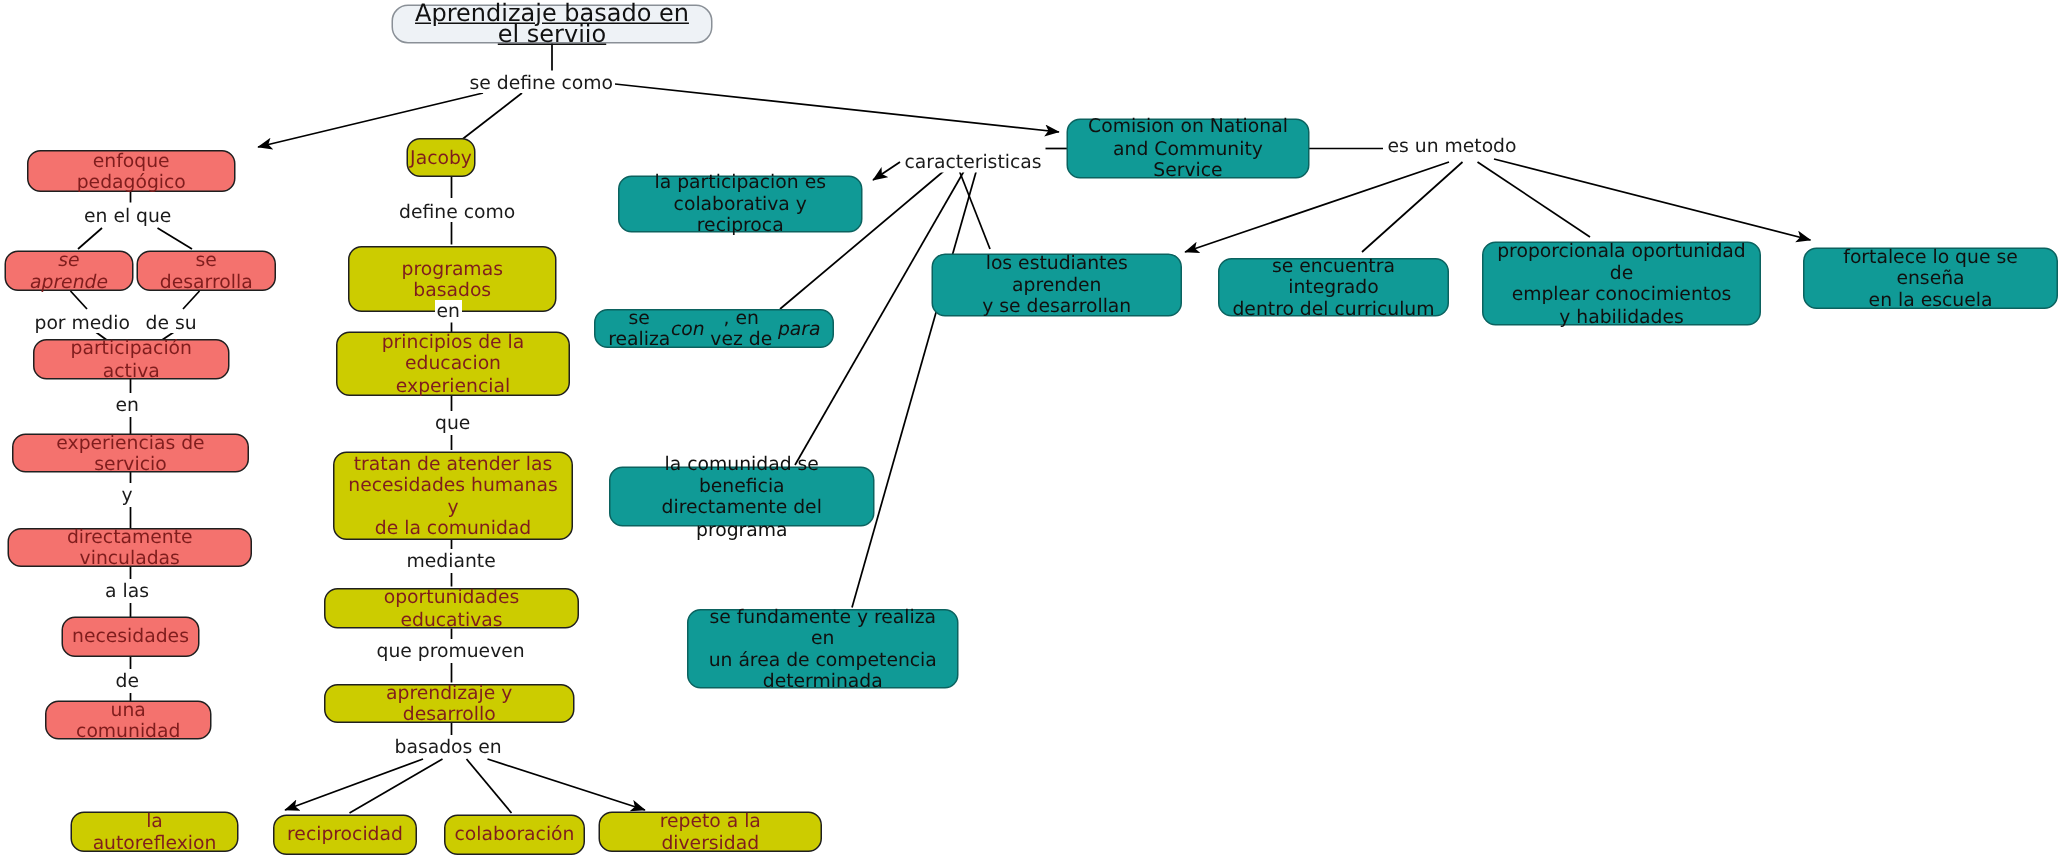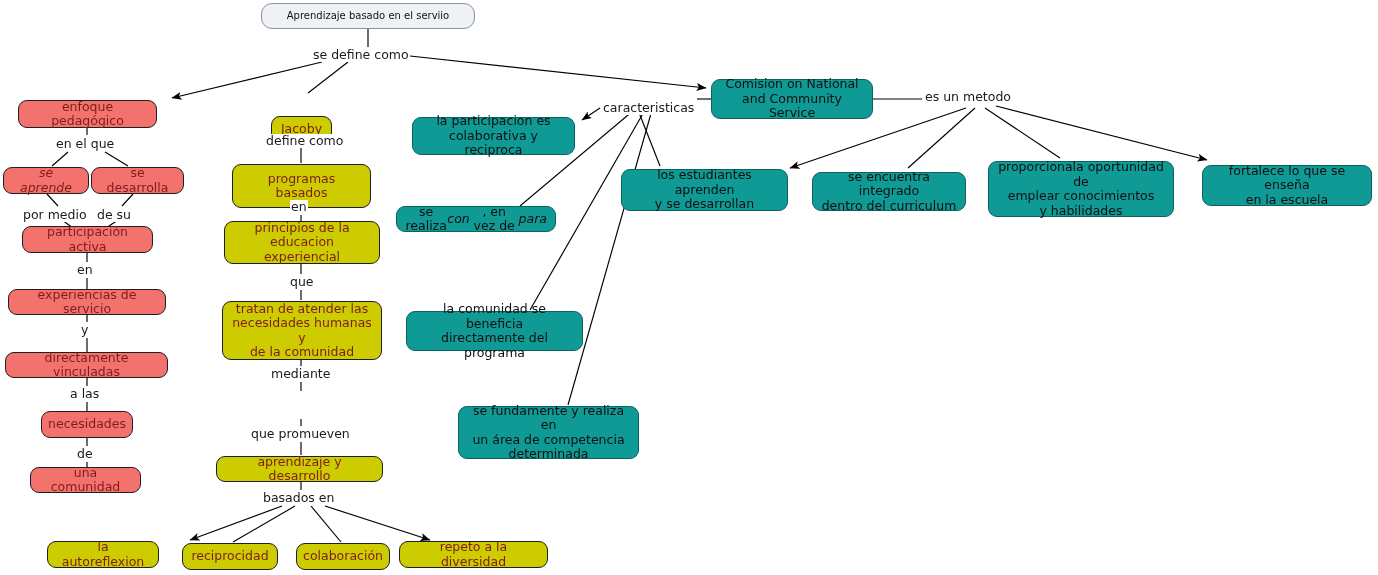--- a/index.html
+++ b/index.html
@@ -34,21 +34,22 @@
     color:#7f1d1d;
     padding:3px 8px;
     white-space:pre-line;
     z-index:3;
   }
   .node.root{
     background:#eef2f6;
     border:1px solid #8a9097;
     border-radius:11px;
     color:#111;
-    font-size:10px;
+    font-size:16px;
+    text-decoration:underline;
   }
   .node.red{
     background:#f4726e;
     border-color:#1f1f1f;
   }
   .node.yellow{
     background:#cccc00;
     border-color:#1f1f1f;
   }
   .node.teal{
@@ -153,31 +154,32 @@
   <div class="node red" style="left:22px;top:226px;width:131px;height:27px;">participación activa</div>
   <div class="link-label" style="left:76px;top:263px;">en</div>
   <div class="node red" style="left:8px;top:289px;width:158px;height:26px;">experiencias de servicio</div>
   <div class="link-label" style="left:80px;top:323px;">y</div>
   <div class="node red" style="left:5px;top:352px;width:163px;height:26px;">directamente vinculadas</div>
   <div class="link-label" style="left:69px;top:387px;">a las</div>
   <div class="node red" style="left:41px;top:411px;width:92px;height:27px;">necesidades</div>
   <div class="link-label" style="left:76px;top:447px;">de</div>
   <div class="node red" style="left:30px;top:467px;width:111px;height:26px;">una comunidad</div>
 
-  <div class="node yellow" style="left:271px;top:92px;width:61px;height:26px;margin-top:24px;">Jacoby</div>
+  <div class="node yellow" style="left:271px;top:92px;width:46px;height:26px;">Jacoby</div>
   <div class="link-label" style="left:265px;top:134px;">define como</div>
   <div class="node yellow" style="left:232px;top:164px;width:139px;height:44px;">programas basados</div>
   <div class="link-label" style="left:290px;top:200px;">en</div>
   <div class="node yellow" style="left:224px;top:221px;width:156px;height:43px;">principios de la
 educacion experiencial</div>
   <div class="link-label" style="left:289px;top:275px;">que</div>
   <div class="node yellow" style="left:222px;top:301px;width:160px;height:59px;">tratan de atender las
 necesidades humanas y
 de la comunidad</div>
   <div class="link-label" style="left:270px;top:367px;">mediante</div>
+  <div class="node yellow" style="left:216px;top:392px;width:170px;height:27px;">oportunidades educativas</div>
   <div class="link-label" style="left:250px;top:427px;">que promueven</div>
   <div class="node yellow" style="left:216px;top:456px;width:167px;height:26px;">aprendizaje y desarrollo</div>
   <div class="link-label" style="left:262px;top:491px;">basados en</div>
 
   <div class="node yellow" style="left:47px;top:541px;width:112px;height:27px;">la autoreflexion</div>
   <div class="node yellow" style="left:182px;top:543px;width:96px;height:27px;">reciprocidad</div>
   <div class="node yellow" style="left:296px;top:543px;width:94px;height:27px;">colaboración</div>
   <div class="node yellow" style="left:399px;top:541px;width:149px;height:27px;">repeto a la diversidad</div>
 
   <div class="node teal" style="left:711px;top:79px;width:162px;height:40px;">Comision on National

